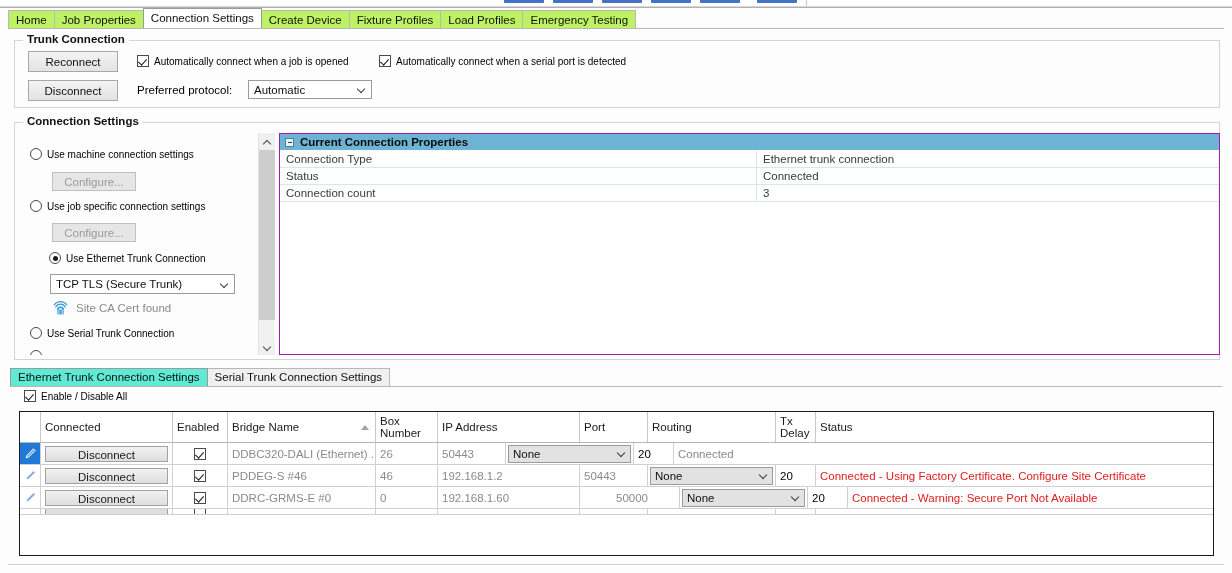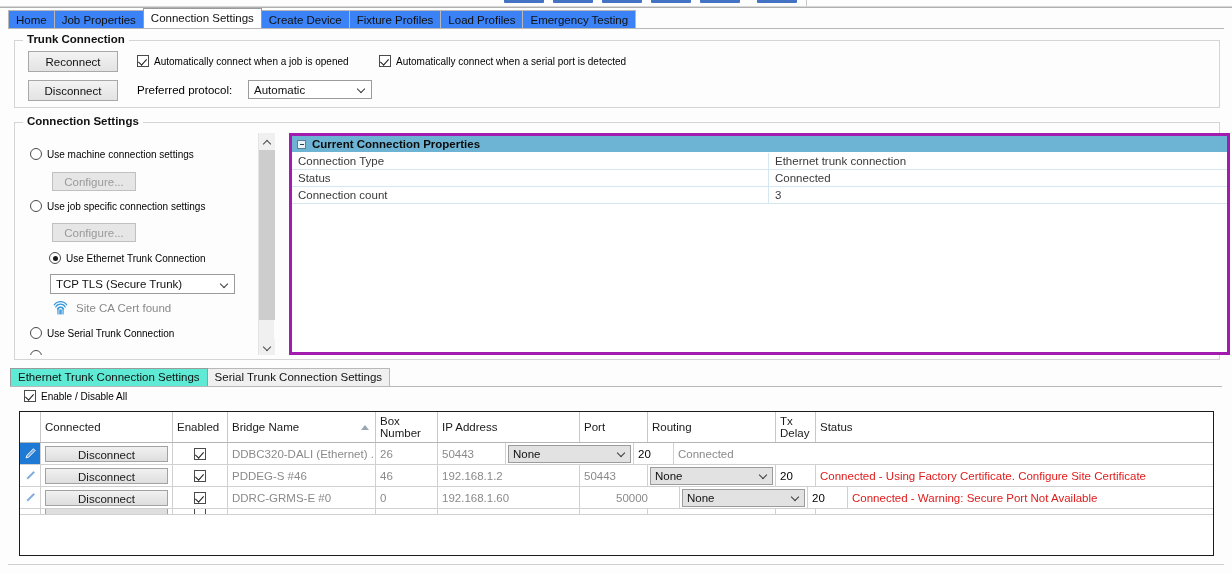--- a/index.html
+++ b/index.html
@@ -38,21 +38,21 @@
   }
 
   
   .tabbar {
     position: absolute; left: 8px; top: 9px; height: 19px;
     display: flex; align-items: flex-end;
   }
   .tab {
     height: 18px; padding: 0 7px; line-height: 18px;
     border: 1px solid #b8b8b8; border-bottom: none;
-    background: #3b82f6; margin-right: -1px;
+    background: #bef264; margin-right: -1px;
     font-size: 11.5px; color: #111; white-space: nowrap;
     cursor: default;
   }
   .tab.active {
     height: 20px; line-height: 19px; background: #ffffff;
     border-color: #9a9a9a; position: relative; z-index: 3;
     font-weight: normal;
   }
   .tabline {
     position: absolute; left: 8px; top: 28px; width: 1216px; height: 1px;
@@ -131,23 +131,22 @@
   .arrglyph.up::after, .arrglyph.dn::after {
     content: ""; position: absolute; left: 0; top: 1px;
     width: 5px; height: 5px; border: solid #4a4a4a; border-width: 0 1.4px 1.4px 0;
   }
   .arrglyph.up::after { transform: rotate(-135deg); top: 3px; }
   .arrglyph.dn::after { transform: rotate(45deg); top: 0px; }
   .vthumb { position: absolute; left: 0; width: 16px; background: #cdcdcd; }
 
   
   .propgrid {
-    position: absolute; border: 3px solid #a21caf; background: #ffffff;
+    position: absolute; border: 1px solid #a21caf; background: #ffffff;
     overflow: hidden;
-    margin-left: 10px;
   }
   .pg-header {
     height: 17px; background: #6db4d4; display: flex; align-items: center;
     border-bottom: 1px solid #ffffff;
   }
   .pg-expander {
     width: 9px; height: 9px; margin-left: 5px; margin-right: 6px;
     border: 1px solid #5a7f93; background: #e8f2f7; position: relative; flex: 0 0 auto;
   }
   .pg-expander::after {

